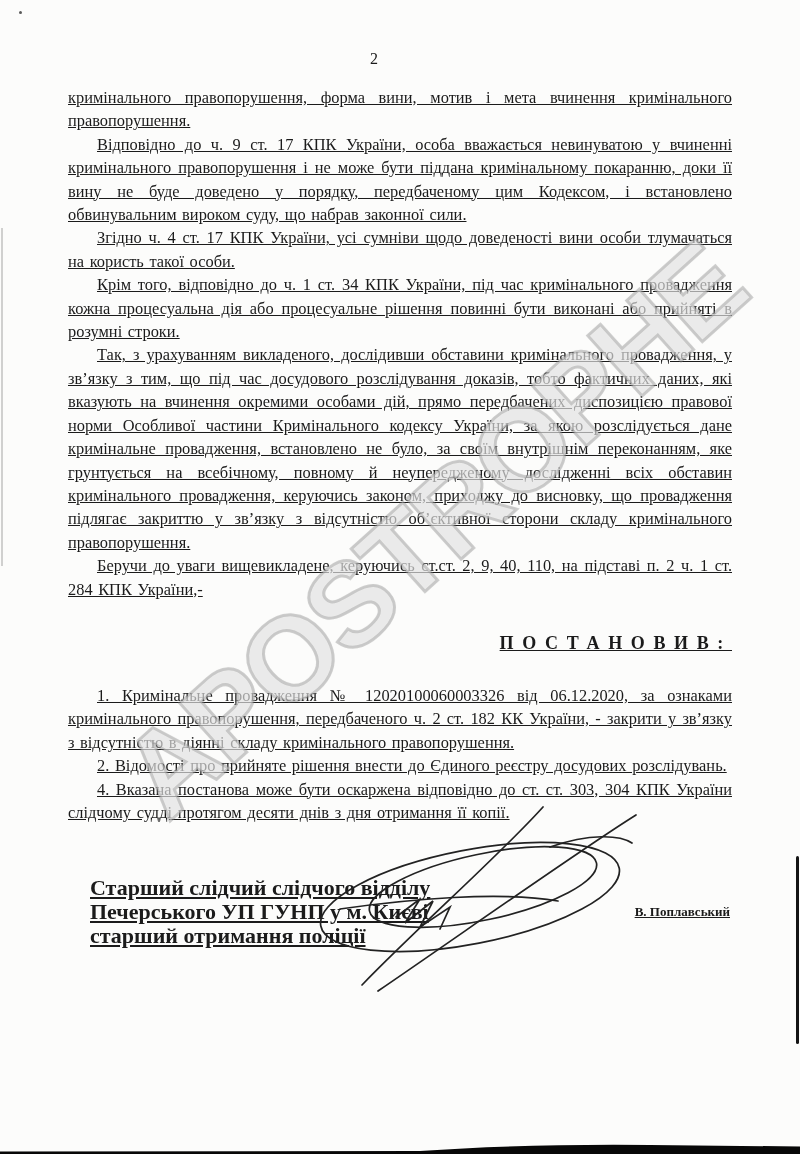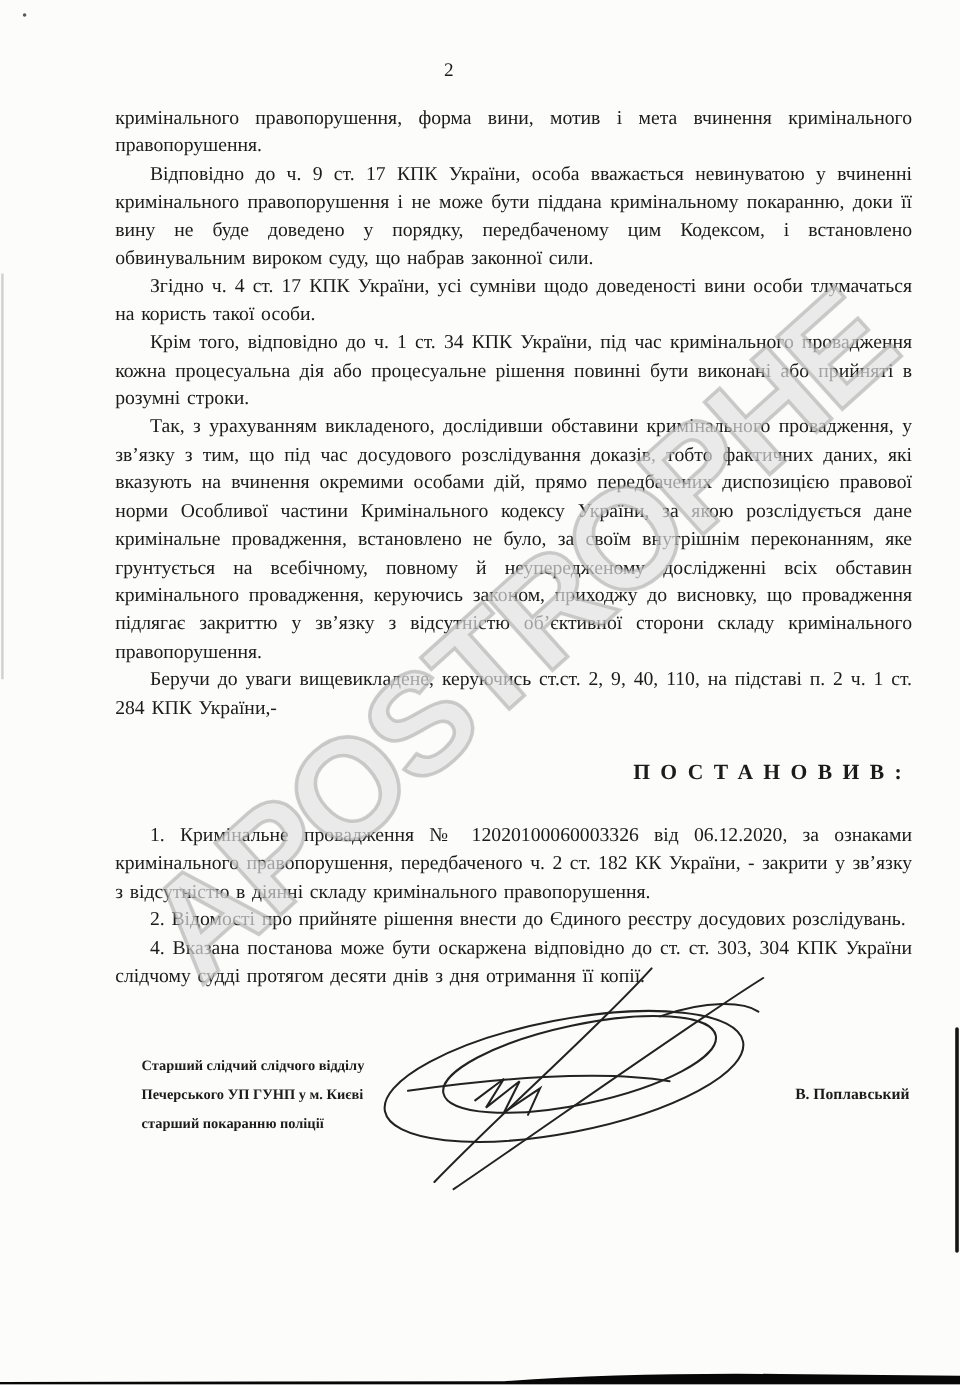--- a/index.html
+++ b/index.html
@@ -22,23 +22,24 @@
     top: 50px;
     left: 0;
     right: 52px;
     text-align: center;
     font-size: 16px;
     z-index: 2;
   }
   .content {
     position: absolute;
     top: 86px;
-    left: 96px;
+    left: 68px;
     width: 664px;
     z-index: 2;
+    text-decoration: underline;
   }
   .content p {
     margin: 0;
     font-size: 16.4px;
     line-height: 23.4px;
     text-align: justify;
     text-justify: inter-word;
     word-spacing: 1.5px;
   }
   .content p.indent {
@@ -56,21 +57,21 @@
   }
   .signature-section {
     margin-top: 52px;
     display: flex;
     align-items: center;
     justify-content: space-between;
   }
   .signature-titles {
     margin-left: 22px;
     font-weight: bold;
-    font-size: 12px;
+    font-size: 22px;
     line-height: 24px;
   }
   .signer-name {
     font-weight: bold;
     font-size: 13px;
     white-space: nowrap;
     padding-right: 2px;
   }
   .signature-svg {
     position: absolute;
@@ -156,21 +157,21 @@
     </div>
 
     <p class="indent">1. Кримінальне провадження № 12020100060003326 від 06.12.2020, за ознаками кримінального правопорушення, передбаченого ч. 2 ст. 182 КК України, - закрити у зв’язку з відсутністю в діянні складу кримінального правопорушення.</p>
     <p class="indent">2. Відомості про прийняте рішення внести до Єдиного реєстру досудових розслідувань.</p>
     <p class="indent">4. Вказана постанова може бути оскаржена відповідно до ст. ст. 303, 304 КПК України слідчому судді протягом десяти днів з дня отримання її копії.</p>
 
     <div class="signature-section">
       <div class="signature-titles">
         <div>Старший слідчий слідчого відділу</div>
         <div>Печерського УП ГУНП у м. Києві</div>
-        <div>старший покаранню поліції</div>
+        <div>старший отримання поліції</div>
       </div>
       <div class="signer-name">В. Поплавський</div>
     </div>
   </div>
 
   <svg class="signature-svg" viewBox="0 0 350 200" fill="none" xmlns="http://www.w3.org/2000/svg">
     <g stroke="#222" stroke-width="1.7" fill="none" stroke-linecap="round">
       <ellipse cx="170" cy="102" rx="152" ry="47" transform="rotate(-11 170 102)"></ellipse>
       <ellipse cx="183" cy="92" rx="116" ry="33" transform="rotate(-12 183 92)"></ellipse>
       <path d="M 62 190 C 120 130 200 60 243 12"></path>

